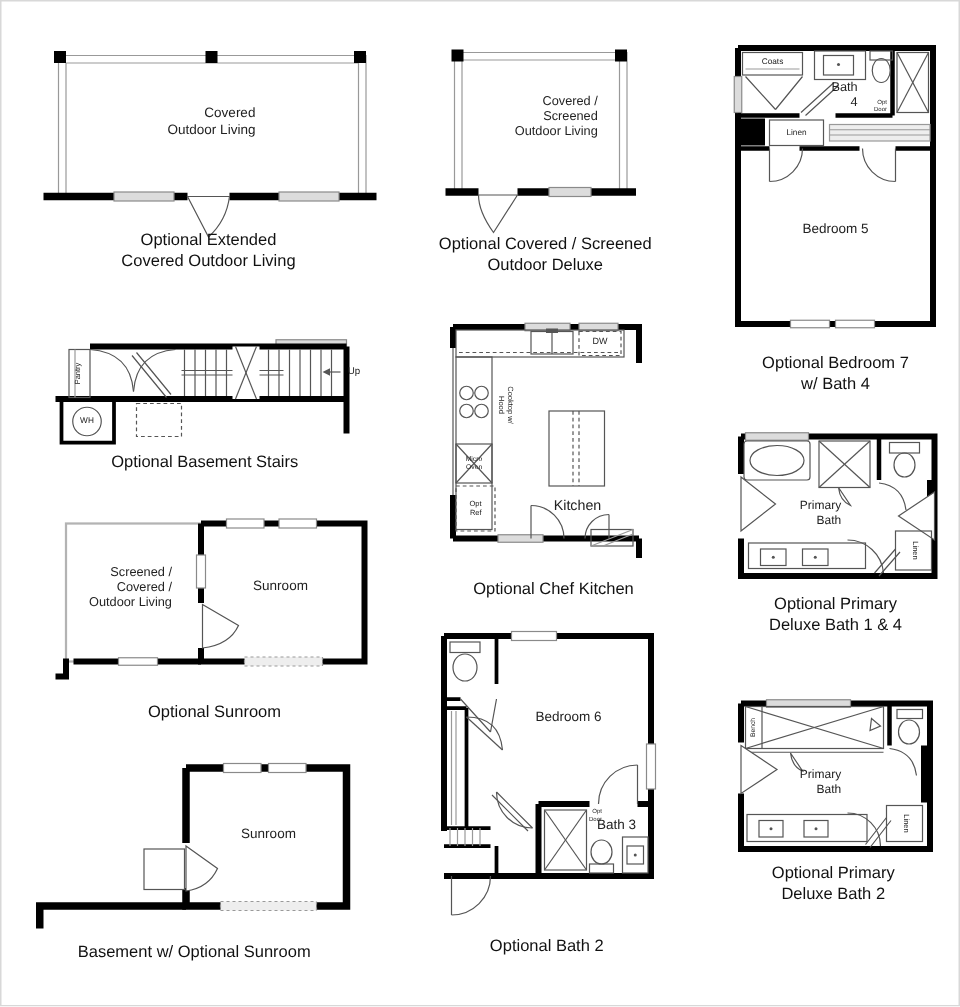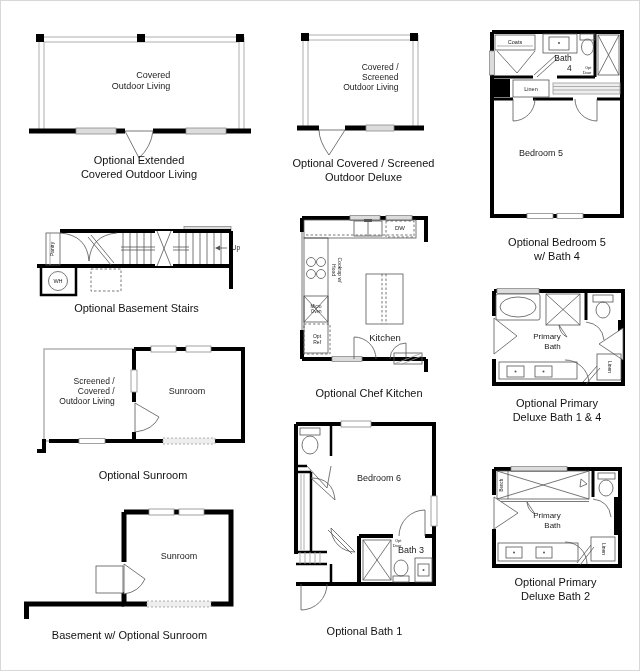--- a/index.html
+++ b/index.html
@@ -117,22 +117,22 @@
       </g>
       <rect class="winw" x="40" y="186.5" width="26" height="5"></rect>
       <rect class="winw" x="70" y="186.5" width="26" height="5"></rect>
     </svg>
     <div class="lbl s55" style="left:28px;top:15px">Coats</div>
     <div class="lbl s85" style="left:76px;top:36px">Bath
 4</div>
     <div class="lbl s4" style="left:100px;top:44px">Opt
 Door</div>
     <div class="lbl s55" style="left:44px;top:62px">Linen</div>
-    <div class="lbl s9" style="left:54px;top:126px">Bedroom 5</div>
-    <div class="caption" style="top:208px">Optional Bedroom 5
+    <div class="lbl s9" style="left:70px;top:126px">Bedroom 5</div>
+    <div class="caption" style="top:208px">Optional Bedroom 7
 w/ Bath 4</div>
   </div>
 
   <div class="plan" style="left:293px;top:211px;width:150px;height:196px">
     <svg width="150" height="168" viewBox="0 0 150 168">
       <path class="bw w4" d="M8,6 H132 V30"></path>
       <rect class="win" x="56" y="3.5" width="30" height="5"></rect>
       <rect class="win" x="92" y="3.5" width="26" height="5"></rect>
       <path class="bw w4" d="M8,6 V20 M8,118 V147"></path>
       <line class="tn" x1="8" y1="20" x2="8" y2="118"></line>
@@ -380,21 +380,21 @@
       <g>
         <rect class="tn" x="128" y="146" width="17" height="24"></rect>
         <rect class="tn" x="131" y="152" width="11" height="12"></rect>
         <circle class="dot" cx="136.5" cy="158" r="1"></circle>
       </g>
     </svg>
     <div class="lbl s9" style="left:92px;top:66px">Bedroom 6</div>
     <div class="lbl s4" style="left:110px;top:132px">Opt
 Door</div>
     <div class="lbl s9" style="left:124px;top:138px">Bath 3</div>
-    <div class="caption" style="top:212px">Optional Bath 1</div>
+    <div class="caption" style="top:212px">Optional Bath 2</div>
   </div>
 
   <div class="plan" style="left:486px;top:456px;width:137px;height:150px">
     <svg width="137" height="116" viewBox="0 0 137 116">
       <path class="bw w4" d="M7,12 H133 V109 H7 V72 M7,12 V38"></path>
       <rect class="blk" x="127" y="40" width="6" height="38"></rect>
       <rect class="win" x="24" y="9.5" width="56" height="5"></rect>
       <g>
         <rect class="tn" x="10" y="14" width="92" height="28"></rect>
         <line class="tn" x1="10" y1="14" x2="102" y2="42"></line>

